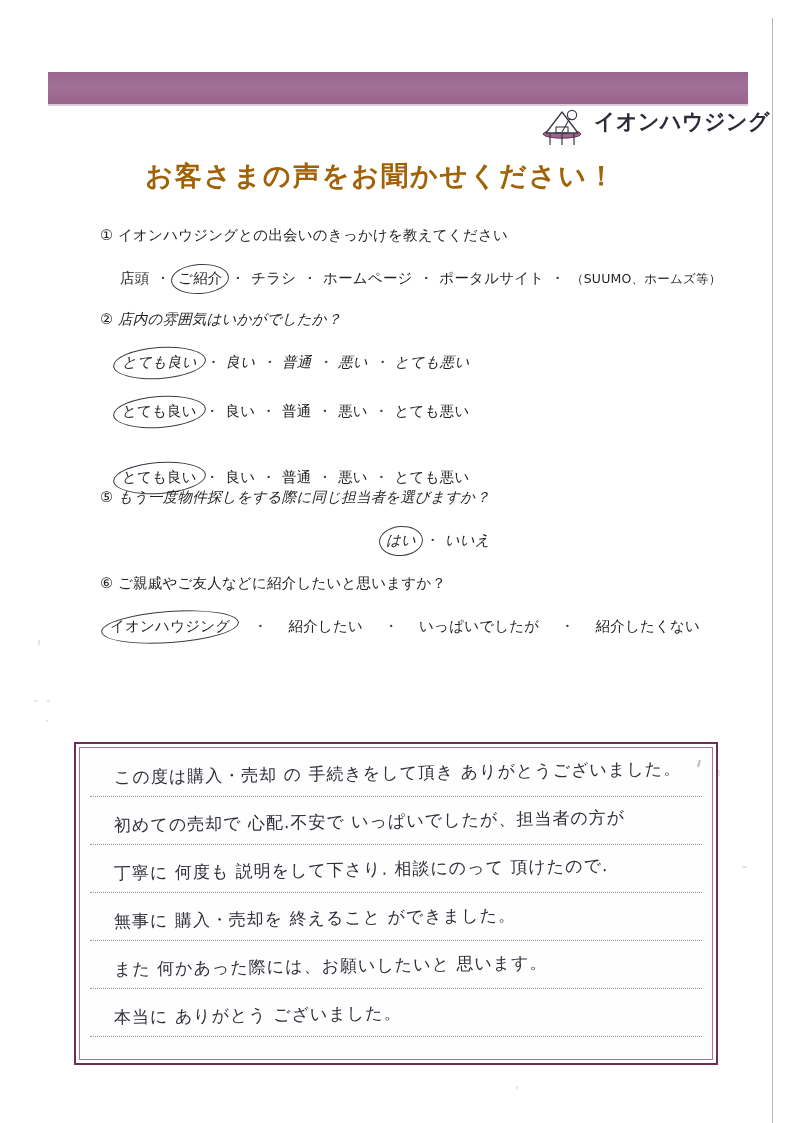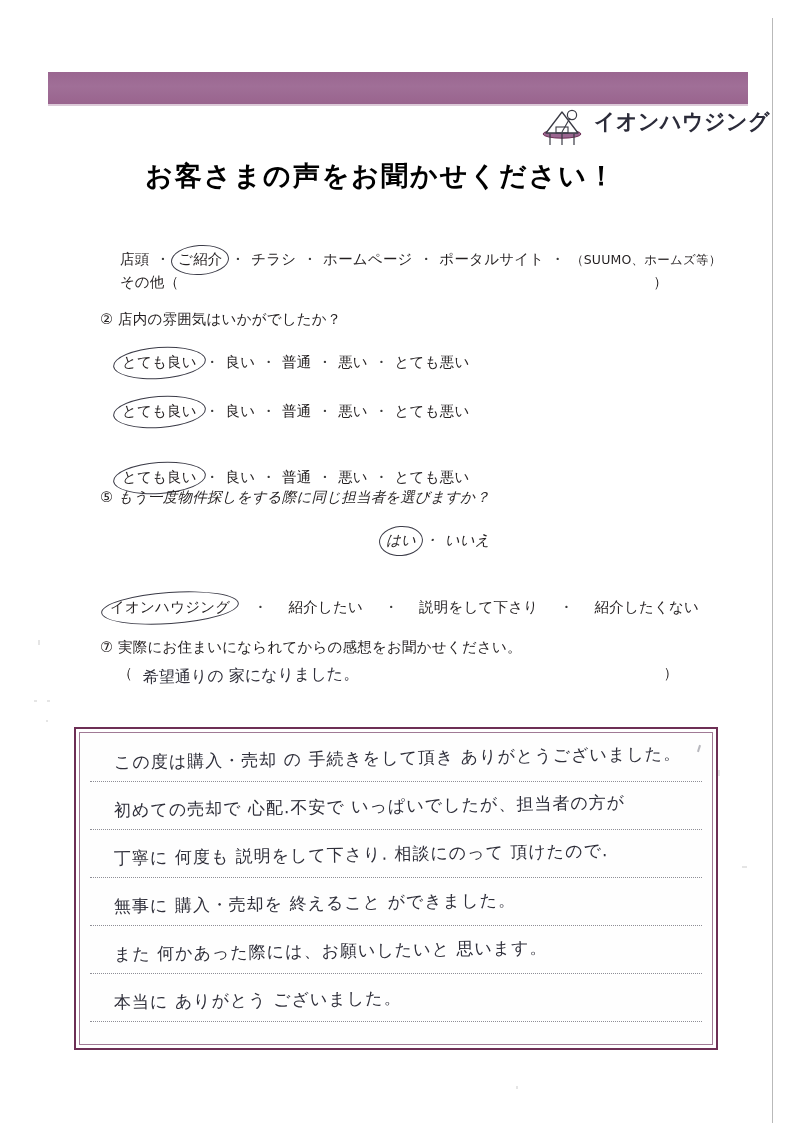--- a/index.html
+++ b/index.html
@@ -85,21 +85,21 @@
 
   
   .title {
     position: absolute;
     left: 0;
     top: 158px;
     width: 762px;
     text-align: center;
     font-size: 27px;
     font-weight: bold;
-    color: #000000;
+    color: #a16207;
     letter-spacing: 2px;
   }
 
   
   .q {
     position: absolute;
     left: 100px;
     color: #231f20;
   }
   .q-head {
@@ -174,21 +174,21 @@
     left: 86px;
     top: 700px;
     font-size: 14.5px;
     font-weight: bold;
     color: #231f20;
     letter-spacing: .2px;
   }
   .voice-box {
     position: absolute;
     left: 74px;
-    top: 727px;
+    top: 742px;
     width: 644px;
     height: 323px;
     border: 2px solid #6d2f55;
     background: #ffffff;
     box-sizing: border-box;
     padding: 3px;
   }
   .voice-box-inner {
     width: 100%;
     height: 100%;
@@ -252,30 +252,30 @@
         <line x1="34" y1="26" x2="34" y2="37" stroke="#3a3a44" stroke-width="1.2"></line>
         <rect x="16" y="19" width="12" height="6" fill="none" stroke="#3a3a44" stroke-width="1.1"></rect>
       </svg>
     </div>
     <span class="logo-text">イオンハウジング</span>
   </div>
 
   <div class="title">お客さまの声をお聞かせください！</div>
 
   <div class="q" style="top:226px;">
+    <div class="q-head">
+      <span>①</span>
+      <span>イオンハウジングとの出会いのきっかけを教えてください</span>
+    </div>
     <div class="q-opts">
       <span>店頭</span><span class="sep">・</span><span class="circled tight">ご紹介</span><span class="sep">・</span><span>チラシ</span><span class="sep">・</span><span>ホームページ</span><span class="sep">・</span><span>ポータルサイト</span><span class="sep">・</span><span style="font-size:12.5px;">（SUUMO、ホームズ等）</span>
     </div>
-    <div class="q-sub">
-      <span>その他（</span>
-      <span style="display:inline-block;width:470px;"></span><span>）</span>
-    </div>
-  </div>
-
-  <div class="q" style="top:310px;">
+  </div>
+
+  <div class="q" style="top:310px;font-style:italic;">
     <div class="q-head">
       <span>②</span>
       <span>店内の雰囲気はいかがでしたか？</span>
     </div>
     <div class="q-opts">
       <span class="circled">とても良い</span><span class="sep">・</span><span>良い</span><span class="sep">・</span><span>普通</span><span class="sep">・</span><span>悪い</span><span class="sep">・</span><span>とても悪い</span>
     </div>
   </div>
 
   <div class="q" style="top:378px;">
@@ -294,36 +294,29 @@
     <div class="q-head">
       <span>⑤</span>
       <span>もう一度物件探しをする際に同じ担当者を選びますか？</span>
     </div>
     <div class="q-opts" style="padding-left:8px;text-align:right;">
       <span class="circled tight">はい</span><span class="sep">・</span><span>いいえ</span>
     </div>
   </div>
 
   <div class="q" style="top:574px;">
+    <div class="q-head">
+      <span>⑥</span>
+      <span>ご親戚やご友人などに紹介したいと思いますか？</span>
+    </div>
     <div class="q-opts" style="padding-left:8px;">
-      <span class="circled">イオンハウジング</span><span class="sep">　・　</span><span>紹介したい</span><span class="sep">　・　</span><span>説明をして下さり</span><span class="sep">　・　</span><span>紹介したくない</span>
-    </div>
-  </div>
-
-  <div class="q" style="top:638px;">
-    <div class="q-head">
-      <span>⑦</span>
-      <span>実際にお住まいになられてからの感想をお聞かせください。</span>
-    </div>
-    <div class="q7-answer-row">
-      <span class="paren">（</span>
-      <span class="q7-answer hand">希望通りの 家になりました。</span>
-      <span class="paren">）</span>
-    </div>
-  </div>
+      <span class="circled">イオンハウジング</span><span class="sep">　・　</span><span>紹介したい</span><span class="sep">　・　</span><span>いっぱいでしたが</span><span class="sep">　・　</span><span>紹介したくない</span>
+    </div>
+  </div>
+
 
 
   <div class="voice-box">
     <div class="voice-box-inner">
       <div class="rule-line" style="top:48px;"></div>
       <div class="rule-line" style="top:96px;"></div>
       <div class="rule-line" style="top:144px;"></div>
       <div class="rule-line" style="top:192px;"></div>
       <div class="rule-line" style="top:240px;"></div>
       <div class="rule-line" style="top:288px;"></div>

